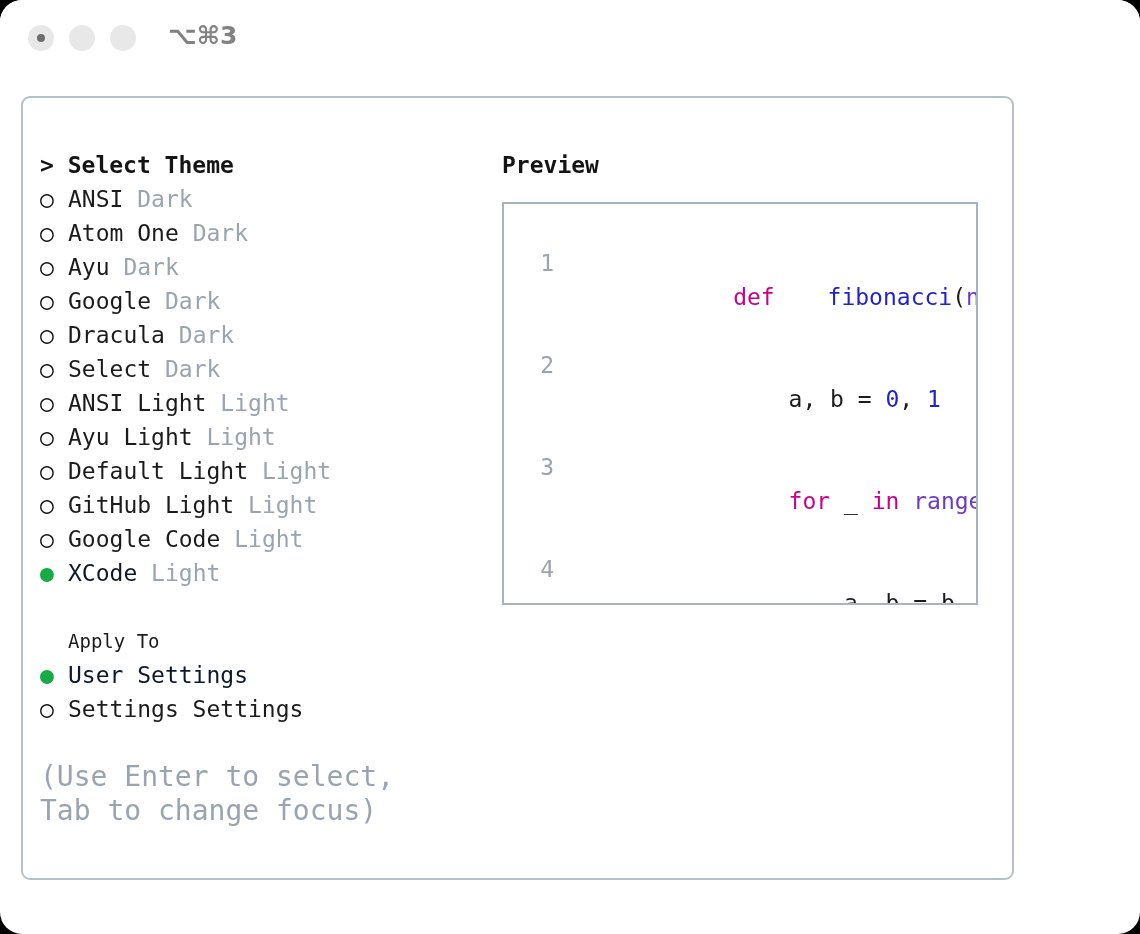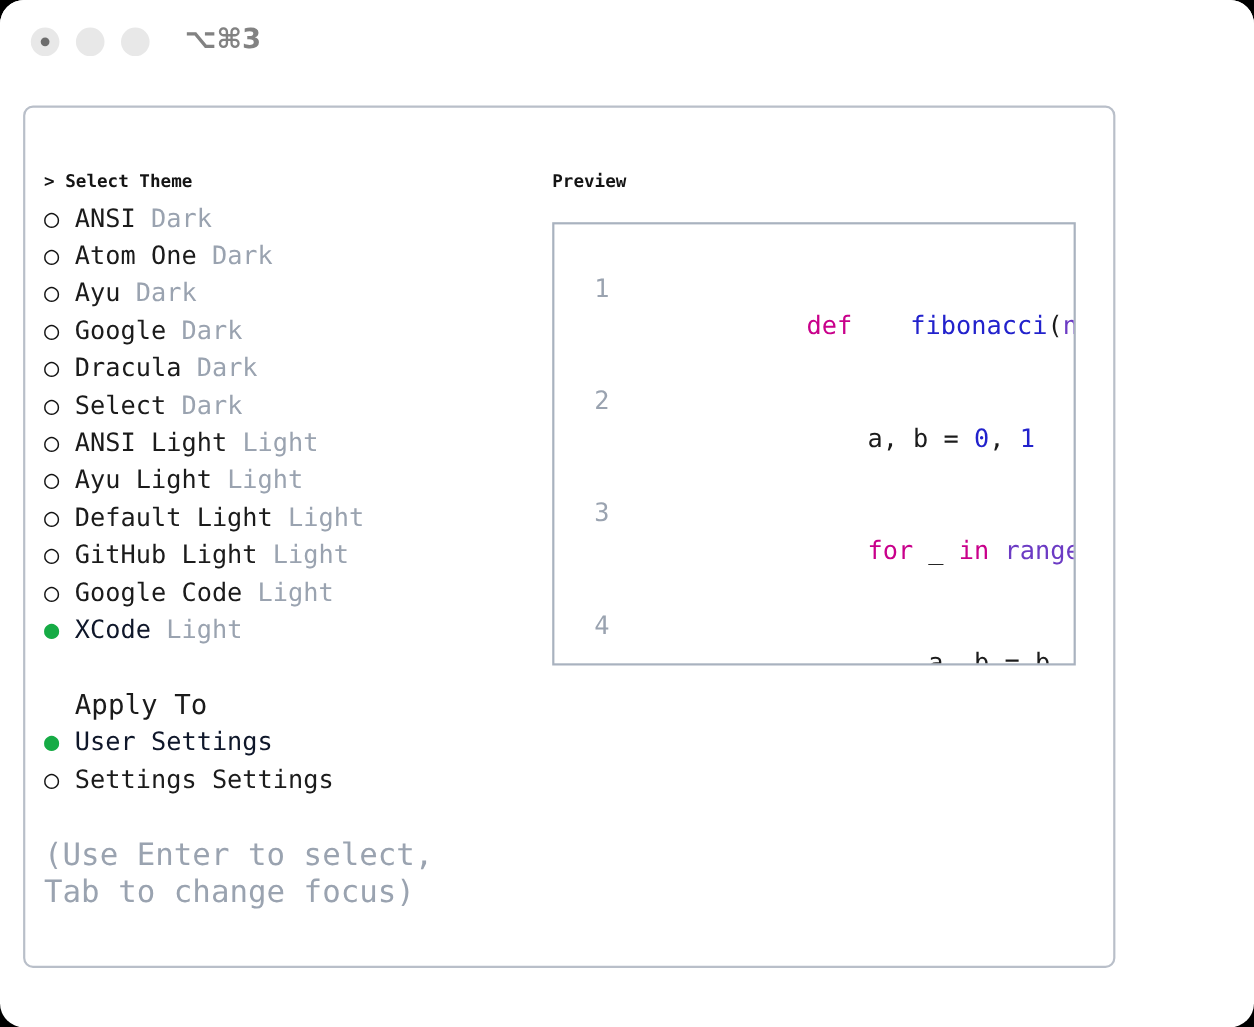--- a/index.html
+++ b/index.html
@@ -72,21 +72,21 @@
   }
 
   
   #left {
     position: absolute;
     left: 17px; top: 50px;
     width: 450px;
   }
   .section-title {
     font-family: "DejaVu Sans Mono", monospace;
-    font-size: 16px;
+    font-size: 23px;
     line-height: 34px;
     font-weight: bold;
     color: #141414;
     white-space: pre;
   }
   .row {
     display: flex;
     align-items: baseline;
     font-family: "DejaVu Sans Mono", monospace;
     font-size: 23px;
@@ -101,21 +101,21 @@
     line-height: 34px;
     color: #141414;
   }
   .marker.sel { color: #16ab45; }
   .label { color: #1b1b1b; }
   .label.sel { color: #0f172a; }
   .variant { color: #9aa3b0; }
 
   .group-head {
     font-family: "DejaVu Sans Mono", monospace;
-    font-size: 25px;
+    font-size: 19px;
     line-height: 34px;
     color: #1b1b1b;
     white-space: pre;
     padding-left: 28px;
   }
 
   .spacer-lg { height: 34px; }
 
   .hint {
     font-family: "DejaVu Sans Mono", monospace;

